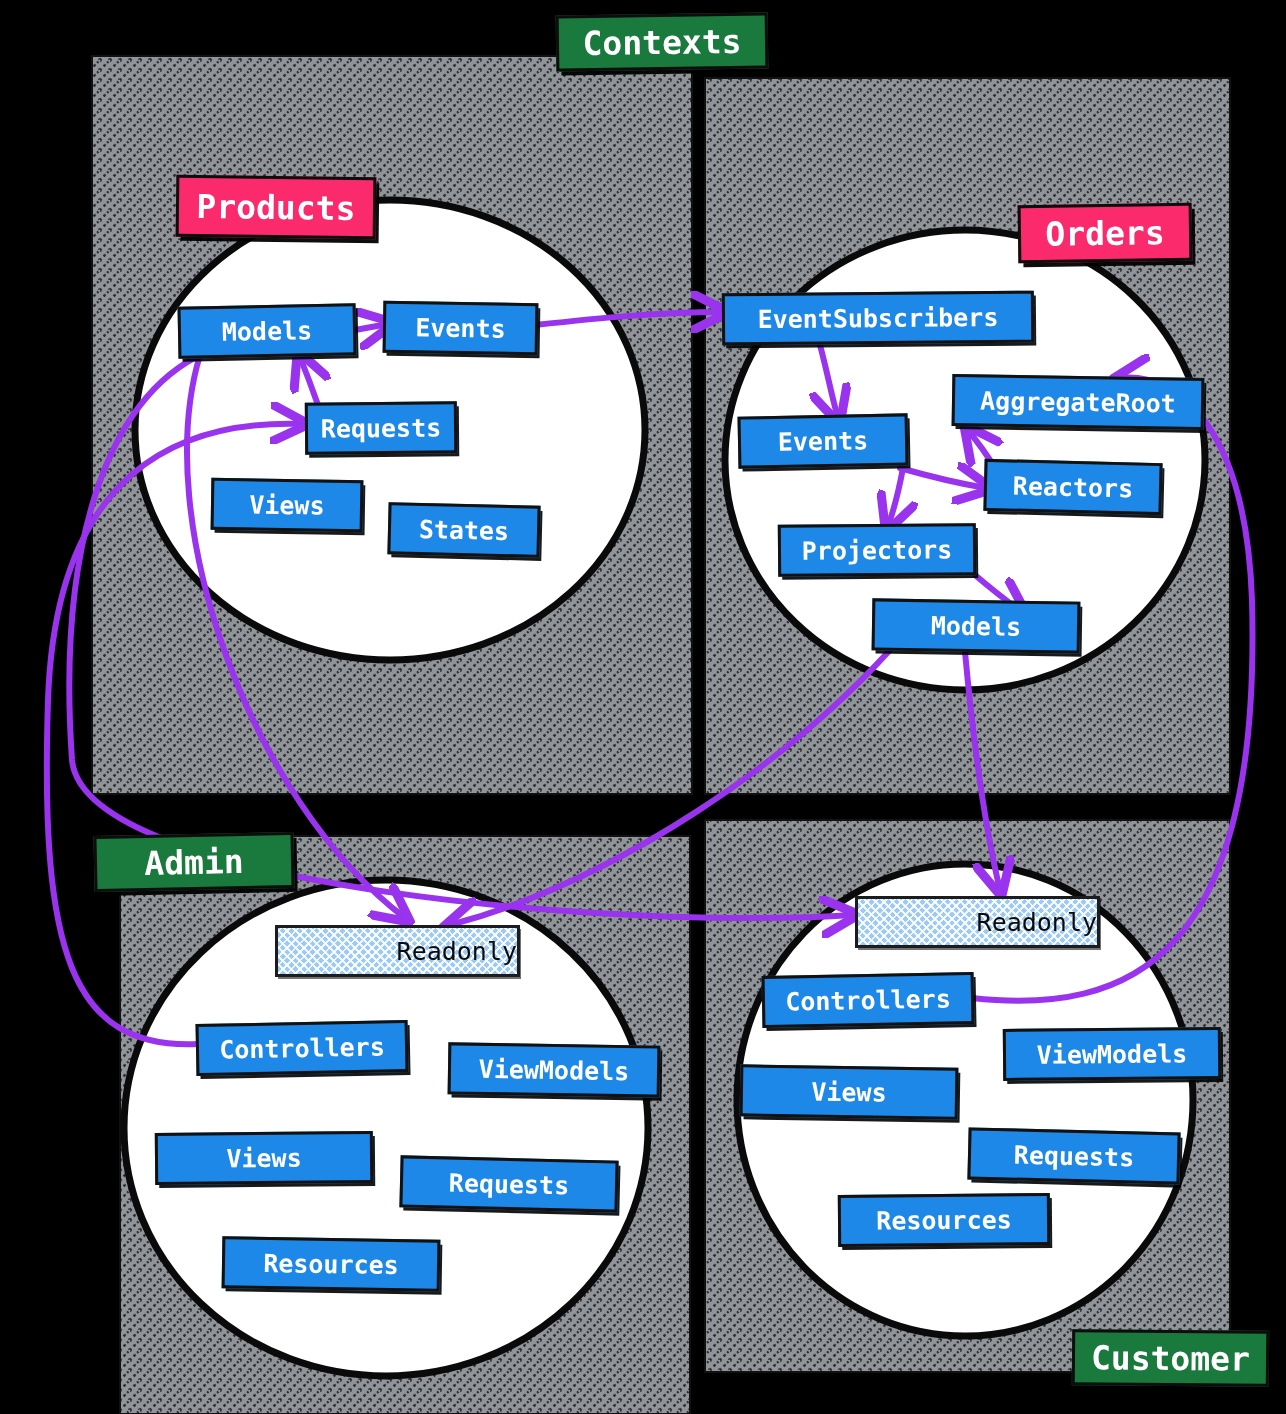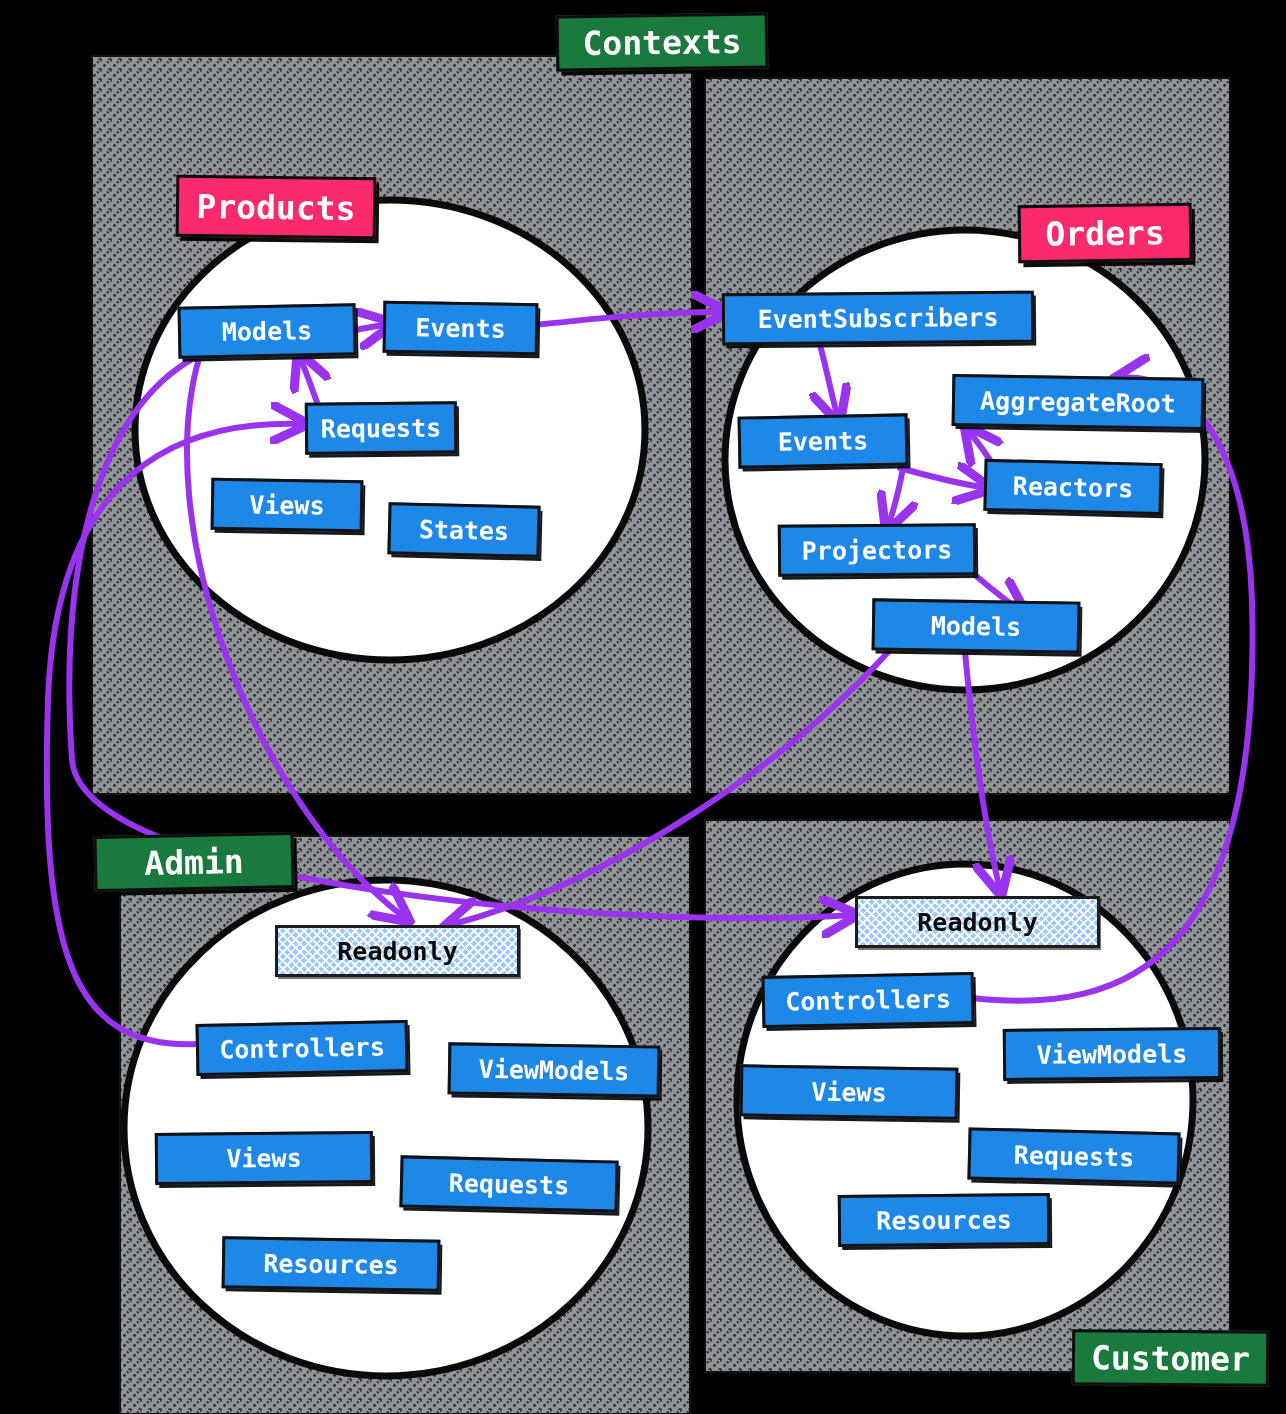--- a/index.html
+++ b/index.html
@@ -31,25 +31,26 @@
   .chip.node.sk1{transform:rotate(-1.1deg);}
   .chip.node.sk2{transform:rotate(0.9deg);}
   .chip.node.sk3{transform:rotate(-0.5deg);}
   .chip.node.sk4{transform:rotate(1.4deg);}
 
   .chip.readonly{
     background:#9CC9F5;
     color:#0b0b0b;
     border:3px solid #1c1c1c;
     font-size:25px;
-    font-weight:700;
+    font-weight:400;
     background-image:
       repeating-linear-gradient(45deg,rgba(255,255,255,.85) 0 2px,rgba(30,120,230,.0) 2px 6px),
       repeating-linear-gradient(-45deg,rgba(255,255,255,.85) 0 2px,rgba(30,120,230,.0) 2px 6px);
     box-shadow:2px 3px 0 -1px rgba(0,0,0,0.55);
+    justify-content:flex-end;
   }
 
   .chip.grouptitle{
     font-size:33px;
     font-weight:700;
     border:3px solid #0d0d0d;
     padding:0 16px;
     box-shadow:4px 5px 0 -1px rgba(0,0,0,0.95);
   }
   .chip.grouptitle.pink{background:#FA2A6C;}

